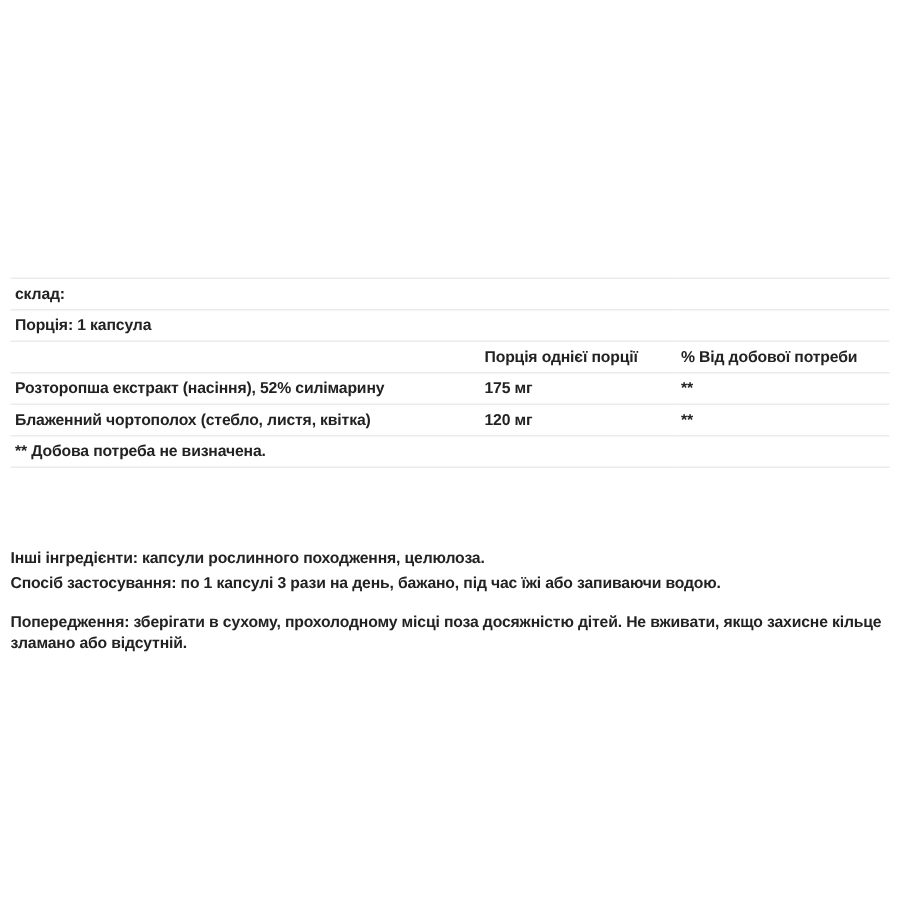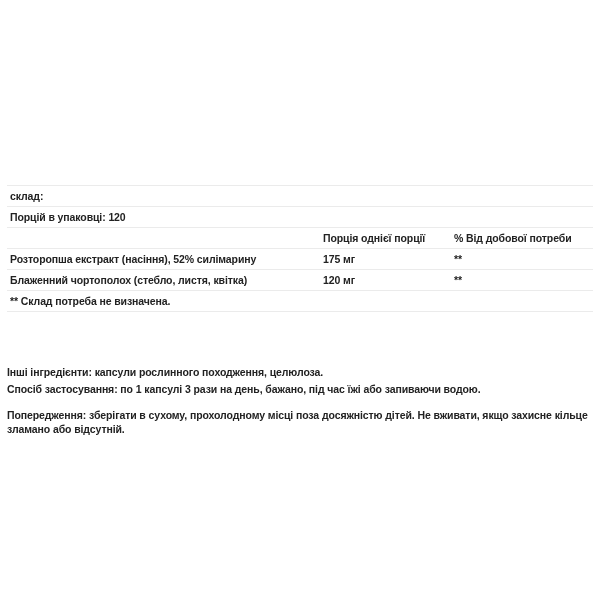--- a/index.html
+++ b/index.html
@@ -53,38 +53,38 @@
   </style>
 </head>
 <body>
 
 <table class="facts">
   <tbody>
     <tr>
       <td colspan="3">склад:</td>
     </tr>
     <tr>
-      <td colspan="3">Порцій в упаковці: 120</td>
+      <td colspan="3">Порція: 1 капсула</td>
     </tr>
     <tr>
       <td class="col1"></td>
       <td class="col2">Порція однієї порції</td>
       <td class="col3">% Від добової потреби</td>
     </tr>
     <tr>
       <td class="col1">Розторопша екстракт (насіння), 52% силімарину</td>
       <td class="col2">175 мг</td>
       <td class="col3">**</td>
     </tr>
     <tr>
       <td class="col1">Блаженний чортополох (стебло, листя, квітка)</td>
       <td class="col2">120 мг</td>
       <td class="col3">**</td>
     </tr>
     <tr class="last">
-      <td colspan="3">** Склад потреба не визначена.</td>
+      <td colspan="3">** Добова потреба не визначена.</td>
     </tr>
   </tbody>
 </table>
 
 <p class="para" id="p-usage">Спосіб застосування: по 1 капсулі 3 рази на день, бажано, під час їжі або запиваючи водою.</p>
 <p class="para" id="p-other">Інші інгредієнти: капсули рослинного походження, целюлоза.</p>
 <p class="para" id="p-warning">Попередження: зберігати в сухому, прохолодному місці поза досяжністю дітей. Не вживати, якщо захисне кільце зламано або відсутній.</p>
 
 </body></html>

